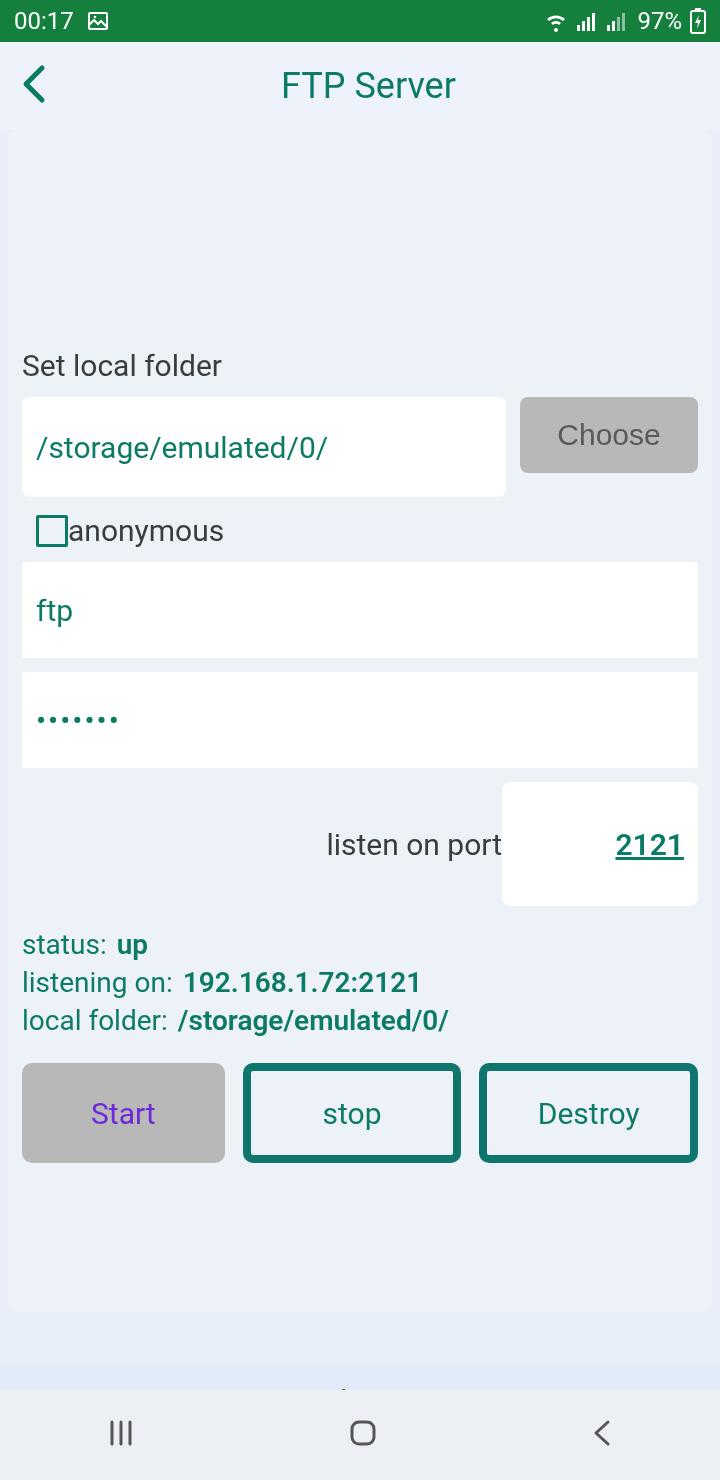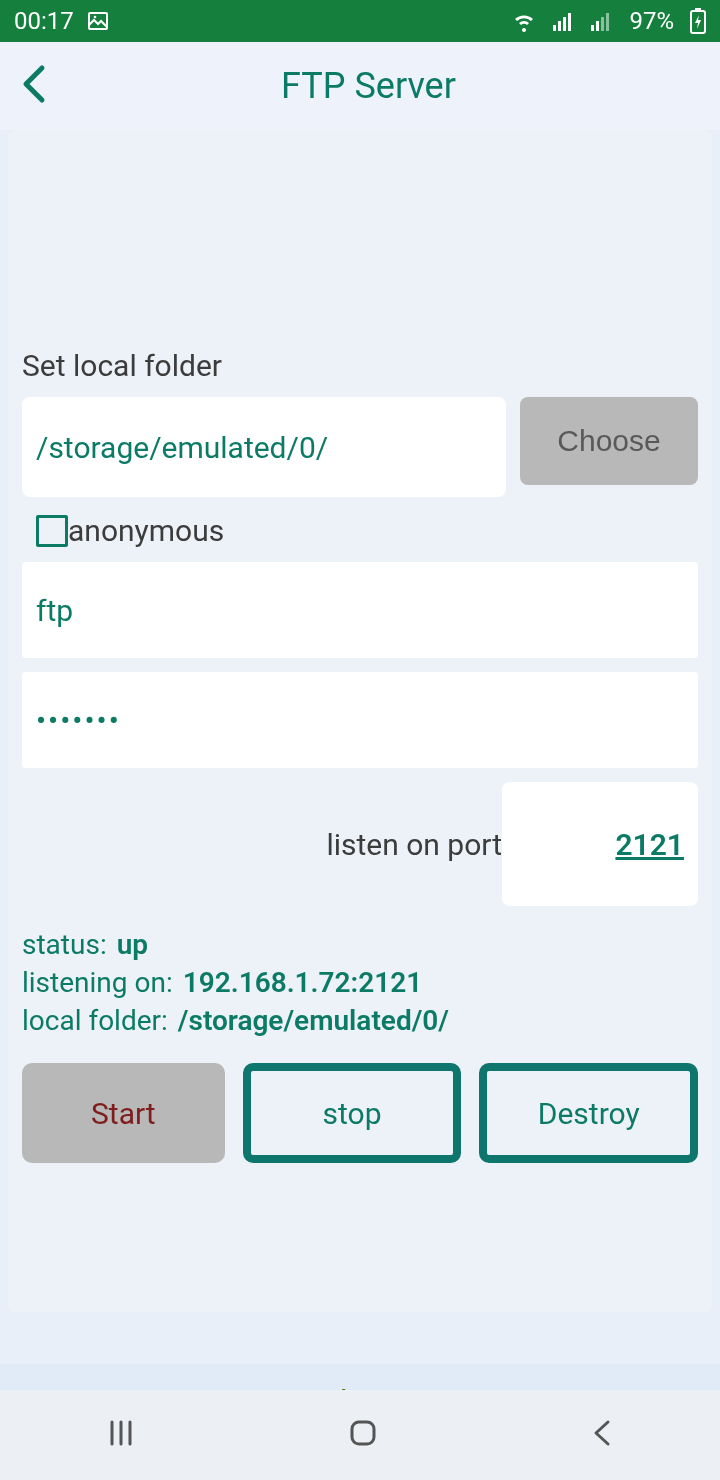--- a/index.html
+++ b/index.html
@@ -15,21 +15,21 @@
       height: 42px;
       background: #15803d;
       color: #fff;
       display: flex;
       align-items: center;
       justify-content: space-between;
       padding: 0 14px;
       font-size: 24px;
     }
     .status-left { display: flex; align-items: center; gap: 12px; }
-    .status-right { display: flex; align-items: center; gap: 16px; }
+    .status-right { display: flex; align-items: center; gap: 8px; }
     .status-icon svg { display: block; }
 
     
     .app-header {
       height: 88px;
       background: #eef2fa;
       position: relative;
       display: flex;
       align-items: center;
       justify-content: center;
@@ -77,21 +77,21 @@
       border-radius: 8px;
       height: 100px;
       display: flex;
       align-items: center;
       padding: 0 14px;
       font-size: 30px;
       color: #0c7b66;
     }
     .choose-btn {
       width: 178px;
-      height: 88px;
+      height: 76px;
       background: #b8b8b8;
       color: #595959;
       font-size: 30px;
       border: none;
       border-radius: 8px;
       cursor: pointer;
     }
 
     .checkbox-row {
       display: flex;
@@ -164,21 +164,21 @@
       height: 100px;
       border-radius: 10px;
       font-size: 30px;
       display: flex;
       align-items: center;
       justify-content: center;
       cursor: pointer;
     }
     .btn-disabled {
       background: #b8b8b8;
-      color: #7f1d1d;
+      color: #6d28d9;
       border: none;
     }
     .btn-outline {
       background: transparent;
       border: 8px solid #0f766e;
       color: #0c7b66;
     }
 
     
     .close-bar {

